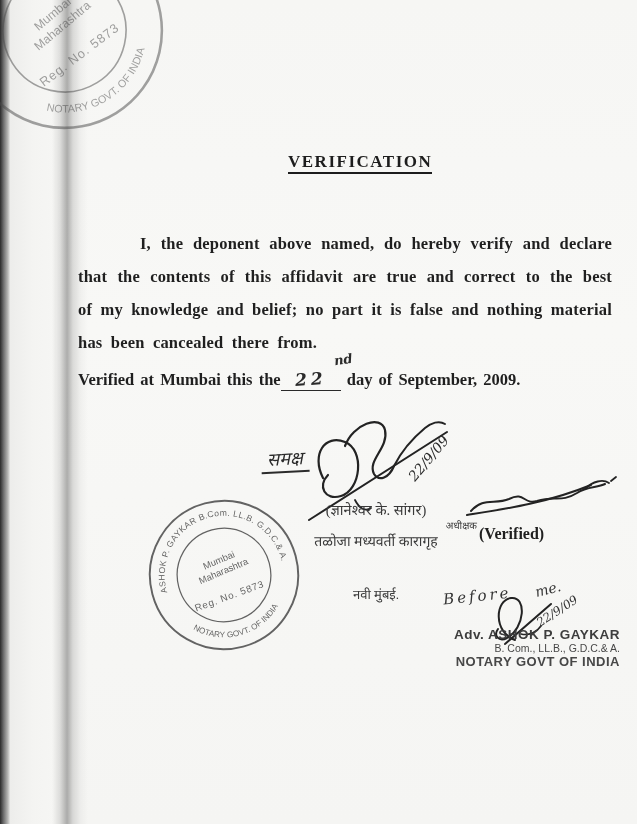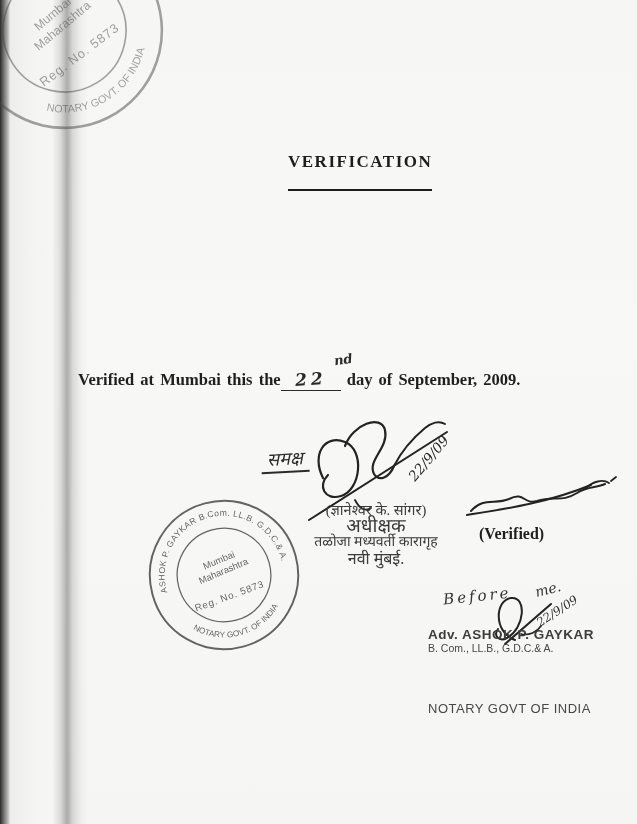--- a/index.html
+++ b/index.html
@@ -22,21 +22,21 @@
     background:linear-gradient(90deg,#ededeb 0%,#f4f4f2 50%,#f6f6f4 100%);
   }
   .fold-shadow{
     position:absolute;left:52px;top:0;width:36px;height:824px;
     background:linear-gradient(90deg,rgba(0,0,0,0) 0%,rgba(0,0,0,0.10) 22%,rgba(0,0,0,0.30) 42%,rgba(0,0,0,0.12) 58%,rgba(0,0,0,0.03) 80%,rgba(0,0,0,0) 100%);
   }
   
   .title{
     position:absolute;top:152px;left:288px;
     font-size:17px;font-weight:700;letter-spacing:1.5px;color:#1d1d1d;
-    border-bottom:2px solid #1d1d1d;padding-bottom:17px;
+    border-bottom:2px solid #1d1d1d;padding-bottom:0;
     font-family:"Liberation Serif",serif;
   }
   .para{
     position:absolute;top:227px;left:78px;width:534px;
     font-size:16.5px;font-weight:600;line-height:33px;color:#1f1f1f;
     text-align:justify;text-indent:62px;word-spacing:4px;letter-spacing:0.2px;
   }
   .verified{
     position:absolute;top:369px;left:78px;width:520px;
     font-size:16.5px;font-weight:600;color:#1f1f1f;word-spacing:2px;
@@ -54,42 +54,42 @@
     font-size:18px;color:#2b2b2b;transform:rotate(-3deg);
     border-bottom:2px solid #2b2b2b;padding:0 6px 1px 6px;
     font-family:"DejaVu Sans",sans-serif;
   }
   .officer-stamp{
     position:absolute;top:502px;left:275px;width:202px;
     text-align:center;color:#3a3a3a;
     font-family:Liberation Serif, serif;
   }
   .officer-stamp .l1{font-size:14.5px;line-height:17px;}
-  .officer-stamp .l2{font-size:19px;line-height:14px;}
+  .officer-stamp .l2{font-size:10px;line-height:14px;text-align:right;}
   .officer-stamp .l3{font-size:14px;line-height:17px;}
-  .officer-stamp .l4{font-size:16px;line-height:17px;}
+  .officer-stamp .l4{font-size:13px;line-height:17px;margin-top:36px;}
   .deponent-label{
     position:absolute;top:525px;left:479px;
     font-size:16px;font-weight:700;color:#1f1f1f;
   }
   .before-me{position:absolute;top:585px;left:443px;width:150px;height:30px;color:#333;}
   .before-me .w1{position:absolute;left:0;top:2px;font-size:15px;font-style:italic;letter-spacing:3px;transform:rotate(-6deg);font-family:"DejaVu Serif",serif;}
   .before-me .w2{position:absolute;left:92px;top:-4px;font-size:14px;font-style:italic;transform:rotate(-14deg);font-family:"DejaVu Serif",serif;}
   .notary-date{
     position:absolute;top:604px;left:534px;font-size:12px;font-style:italic;color:#333;
     transform:rotate(-33deg);font-family:"DejaVu Serif",serif;
   }
   .sig-date{font-style:italic;fill:#2b2b2b;font-size:14px;font-family:"DejaVu Serif",serif;}
   .notary-block{
-    position:absolute;top:627px;left:428px;width:192px;text-align:left;
+    position:absolute;top:627px;left:428px;width:192px;text-align:right;
     color:#474747;font-family:"Liberation Sans",sans-serif;
   }
   .notary-block .n1{font-size:13.5px;font-weight:700;line-height:15px;color:#3d3d3d;letter-spacing:0.5px;}
   .notary-block .n2{font-size:10.5px;line-height:12px;}
-  .notary-block .n3{font-size:13px;font-weight:400;line-height:15px;letter-spacing:0.5px;margin-top:47px;}
+  .notary-block .n3{font-size:13px;font-weight:700;line-height:15px;letter-spacing:0.5px;}
   .notary-block .n4{font-size:12.5px;font-weight:700;line-height:15px;}
   
   .round-stamp{position:absolute;left:146px;top:497px;width:156px;height:156px;transform:rotate(-15deg);opacity:0.85;}
   .corner-stamp{position:absolute;left:-38px;top:-72px;width:205px;height:205px;transform:rotate(-32deg);opacity:0.5;}
   .stamp-svg text,.stamp-svg textPath{fill:#4a4a4a;font-family:"Liberation Sans",sans-serif;}
   .sig-svg path{stroke:#232323;fill:none;stroke-linecap:round;}
   .sig-big{position:absolute;left:295px;top:408px;width:188px;height:118px;}
   .sig-dep{position:absolute;left:463px;top:473px;width:154px;height:50px;}
   .sig-not{position:absolute;left:477px;top:588px;width:88px;height:58px;}
 </style>
@@ -113,20 +113,21 @@
     <text font-size="10.5">
       <textPath href="#cArcBot" startOffset="50%" text-anchor="middle">★ NOTARY GOVT. OF INDIA ★</textPath>
     </text>
     <text x="100" y="84" font-size="12" text-anchor="middle" transform="rotate(-8 100 90)">Mumbai</text>
     <text x="100" y="99" font-size="12" text-anchor="middle" transform="rotate(-8 100 90)">Maharashtra</text>
     <text x="100" y="132" font-size="12.5" text-anchor="middle" letter-spacing="1" transform="rotate(-5 100 130)">Reg. No. 5873</text>
   </svg>
 
   <div class="title">VERIFICATION</div>
 
+  <div class="para">I, the deponent above named, do hereby verify and declare that the contents of this affidavit are true and correct to the best of my knowledge and belief; no part it is false and nothing material  has been cancealed there from.</div>
 
   <div class="verified">
     <span>Verified at Mumbai this the</span><span class="blank-line"><span class="day hand">22</span><span class="ord hand">nd</span></span>
     <span>day of September, 2009.</span>
   </div>
 
   <div class="samaksha hand">समक्ष</div>
 
   <svg class="sig-big sig-svg" viewBox="0 0 188 118">
     <path d="M28,70 C 16,46 30,26 50,34 C 70,42 66,82 46,88 C 30,93 22,78 33,67" stroke-width="2.2"></path>

